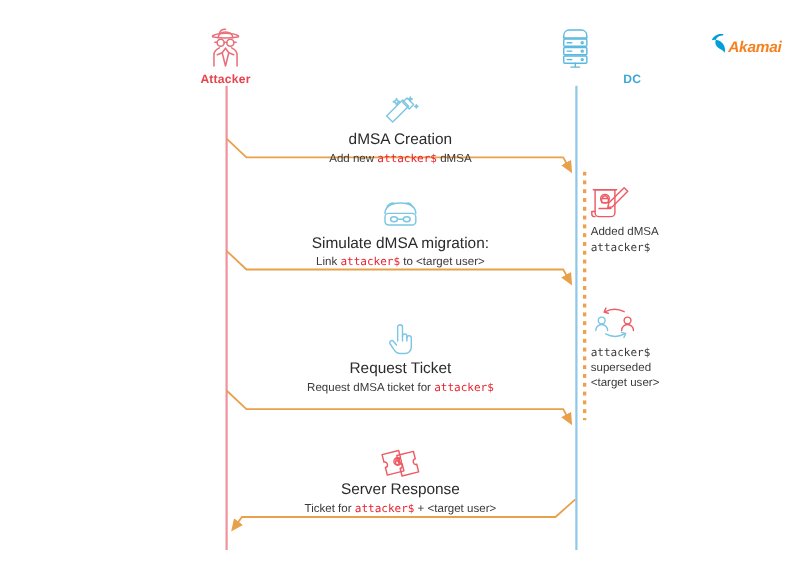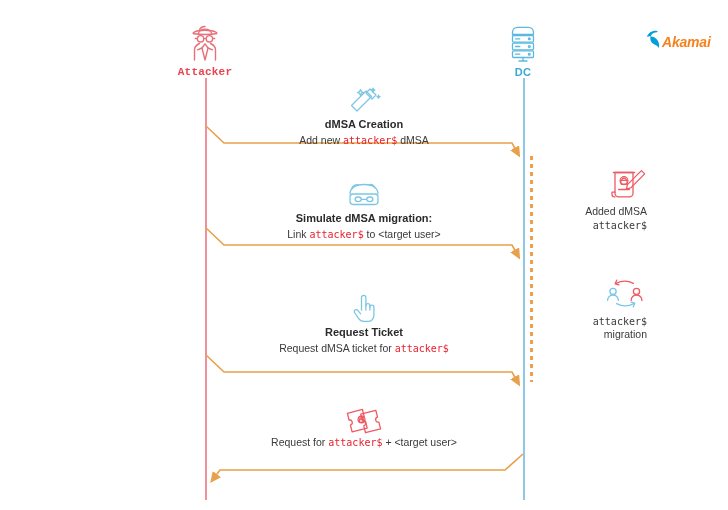--- a/index.html
+++ b/index.html
@@ -59,22 +59,22 @@
     width: 120px;
     text-align: center;
   }
   .actor-label {
     font-size: 11px;
     font-weight: bold;
     letter-spacing: .2px;
     margin-top: 2px;
   }
   #actor-attacker { left: 145px; top: 22px; }
-  #actor-attacker .actor-label { color: #e8434f; font-family: Liberation Mono, monospace; }
-  #actor-dc { left: 463px; top: 22px; }
+  #actor-attacker .actor-label { color: #e8434f; }
+  #actor-dc { left: 463px; top: 22px; text-align: right; }
   #actor-dc .actor-label { color: #3aa8d4; }
   .actor-icon { height: 42px; display: flex; align-items: flex-end; justify-content: center; }
 
   
   #akamai-logo {
     position: absolute;
     left: 645px;
     top: 30px;
     display: flex;
     align-items: center;
@@ -91,43 +91,43 @@
   
   .msg {
     position: absolute;
     width: 330px;
     left: 199px;
     text-align: center;
     line-height: 1.25;
   }
   .msg-icon { height: 30px; margin-bottom: 2px; display:flex; align-items:flex-end; justify-content:center; }
   .msg-title {
-    font-size: 11px;
-    font-weight: bold;
+    font-size: 14px;
+    font-weight: normal;
     color: #2b2b2b;
     margin-bottom: 2px;
   }
   .msg-sub {
     font-size: 10.5px;
     color: #3a3a3a;
     white-space: nowrap;
   }
   .mono-red {
     color: #e8222e;
     font-family: "DejaVu Sans Mono", monospace;
     font-weight: normal;
     font-size: 10px;
   }
 
   
   .note {
     position: absolute;
     left: 537px;
     width: 110px;
-    text-align: right;
+    text-align: left;
     line-height: 1.3;
   }
   .note-icon { height: 34px; margin-bottom: 3px; }
   .note-line { font-size: 10.5px; color: #3a3a3a; white-space: nowrap; }
   .note-line.mono-red { font-size: 10px; }
 
   
   #arrows {
     position: absolute;
     left: 0; top: 0;
@@ -264,21 +264,22 @@
       <svg width="40" height="28" viewBox="0 0 40 28">
         <g fill="none" stroke="#ee5a64" stroke-width="1.3" stroke-linecap="round" stroke-linejoin="round">
           <path d="M11.5 4.2l15.4-2.2 1 7c-1.4.2-2.3 1.5-2.1 2.9.2 1.4 1.5 2.3 2.9 2.1l1 7-15.4 2.2-1-7c1.4-.2 2.3-1.5 2.1-2.9-.2-1.4-1.5-2.3-2.9-2.1z" transform="translate(6,3) rotate(-6 20 12)"></path>
           <path d="M4 9.2l15.4-2.2 1 7c-1.4.2-2.3 1.5-2.1 2.9.2 1.4 1.5 2.3 2.9 2.1l1 7L6.8 28.2l-1-7c1.4-.2 2.3-1.5 2.1-2.9-.2-1.4-1.5-2.3-2.9-2.1z" transform="translate(0,-3) rotate(-6 14 16)"></path>
           <circle cx="17.5" cy="13.5" r="3.4"></circle>
           <path d="M16 13.2v-1.4c0-.9.7-1.6 1.5-1.6s1.5.7 1.5 1.6v1.4"></path>
           <rect x="15.6" y="13.1" width="3.9" height="3.2" rx=".7"></rect>
         </g>
       </svg>
     </div>
-    <div class="msg-sub"><span>Request for </span><span class="mono-red">attacker$</span><span> + &lt;target user&gt;</span></div>
+    <div class="msg-title">Server Response</div>
+    <div class="msg-sub"><span>Ticket for </span><span class="mono-red">attacker$</span><span> + &lt;target user&gt;</span></div>
   </div>
 
   <div class="note" style="top:168px">
     <div class="note-icon">
       <svg width="36" height="34" viewBox="0 0 36 34">
         <g fill="none" stroke="#ee5a64" stroke-width="1.3" stroke-linecap="round" stroke-linejoin="round">
           <path d="M4 4.5h18v20.8c0 2-1.6 3.6-3.6 3.6H7.6c-2 0-3.6-1.6-3.6-3.6V4.5z"></path>
           <path d="M2.4 4.5h21.2"></path>
           <path d="M4 28.9h-.6c-1.3 0-2.4-1.1-2.4-2.4v-2.3H4"></path>
           <circle cx="13" cy="12.6" r="3.9"></circle>
@@ -310,16 +311,17 @@
             <path d="M13.8 2.1L12.2 5.8l3.8 1"></path>
           </g>
           <g stroke="#7cc6e4">
             <path d="M30.8 25.6c-5.2 2.8-12 2.8-17.2 0"></path>
             <path d="M30.2 28.9l1.6-3.7-3.8-1"></path>
           </g>
         </g>
       </svg>
     </div>
     <div class="note-line mono-red">attacker$</div>
-    <div class="note-line">migration</div>
+    <div class="note-line">superseded</div>
+    <div class="note-line">&lt;target user&gt;</div>
   </div>
 
 </div>
 
 </body></html>

